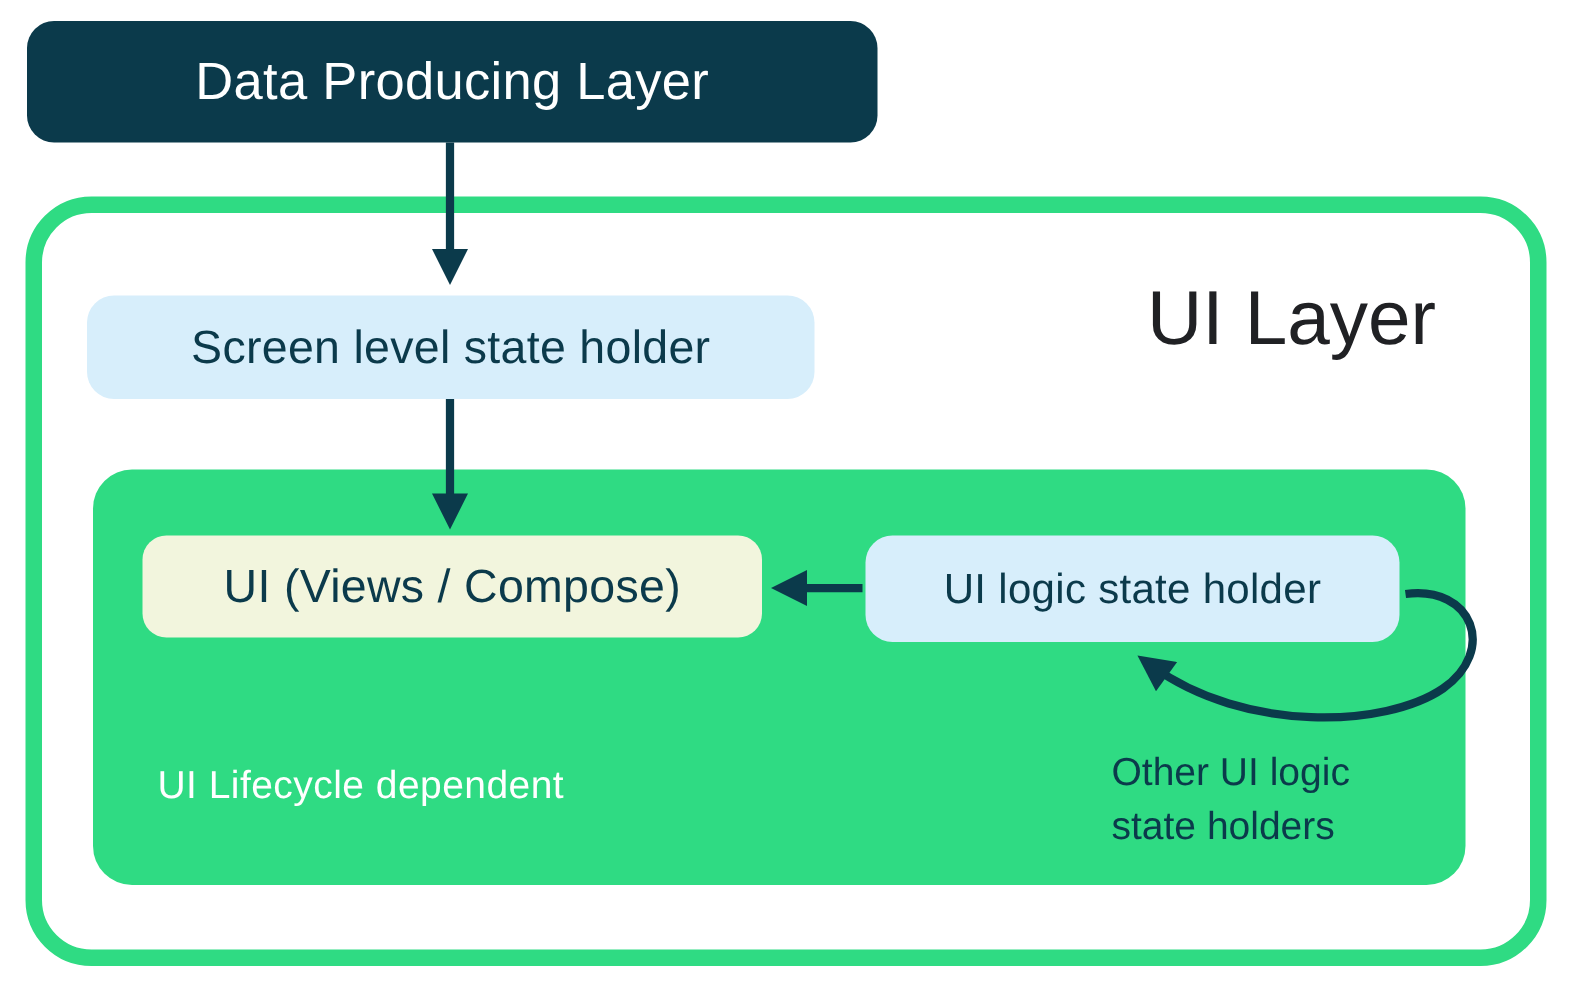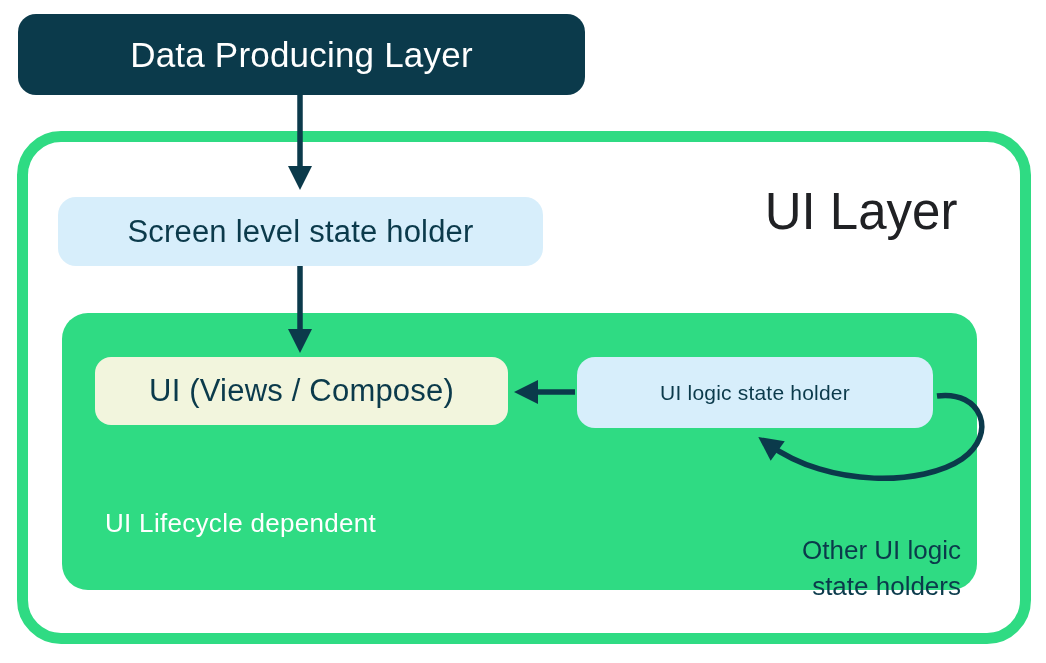--- a/index.html
+++ b/index.html
@@ -66,37 +66,36 @@
     background: var(--cream, #F2F5DD);
     border-radius: 16px;
     color: var(--navy, #0B3A4B);
     font-size: 31px;
   }
   .node-logic {
     left: 577px; top: 357px; width: 356px; height: 71px;
     background: var(--light-blue, #D7EEFB);
     border-radius: 18px;
     color: var(--navy, #0B3A4B);
-    font-size: 21px;
+    font-size: 28px;
   }
   .lifecycle-label {
     position: absolute;
     left: 105px; top: 508px;
     color: var(--white, #fff);
     font-size: 26px;
     letter-spacing: 0.3px;
   }
   .other-holders-label {
     position: absolute;
     left: 741px; top: 496px; width: 220px;
-    text-align: right;
+    text-align: left;
     color: var(--navy, #0B3A4B);
     font-size: 26px;
     line-height: 36px;
-    margin-top: 36px;
   }
   .arrows-overlay {
     position: absolute; left: 0; top: 0;
     width: 1046px; height: 663px;
     pointer-events: none;
   }
   .arrow {
     stroke: var(--navy, #0B3A4B);
     stroke-width: 5.5;
     fill: none;

